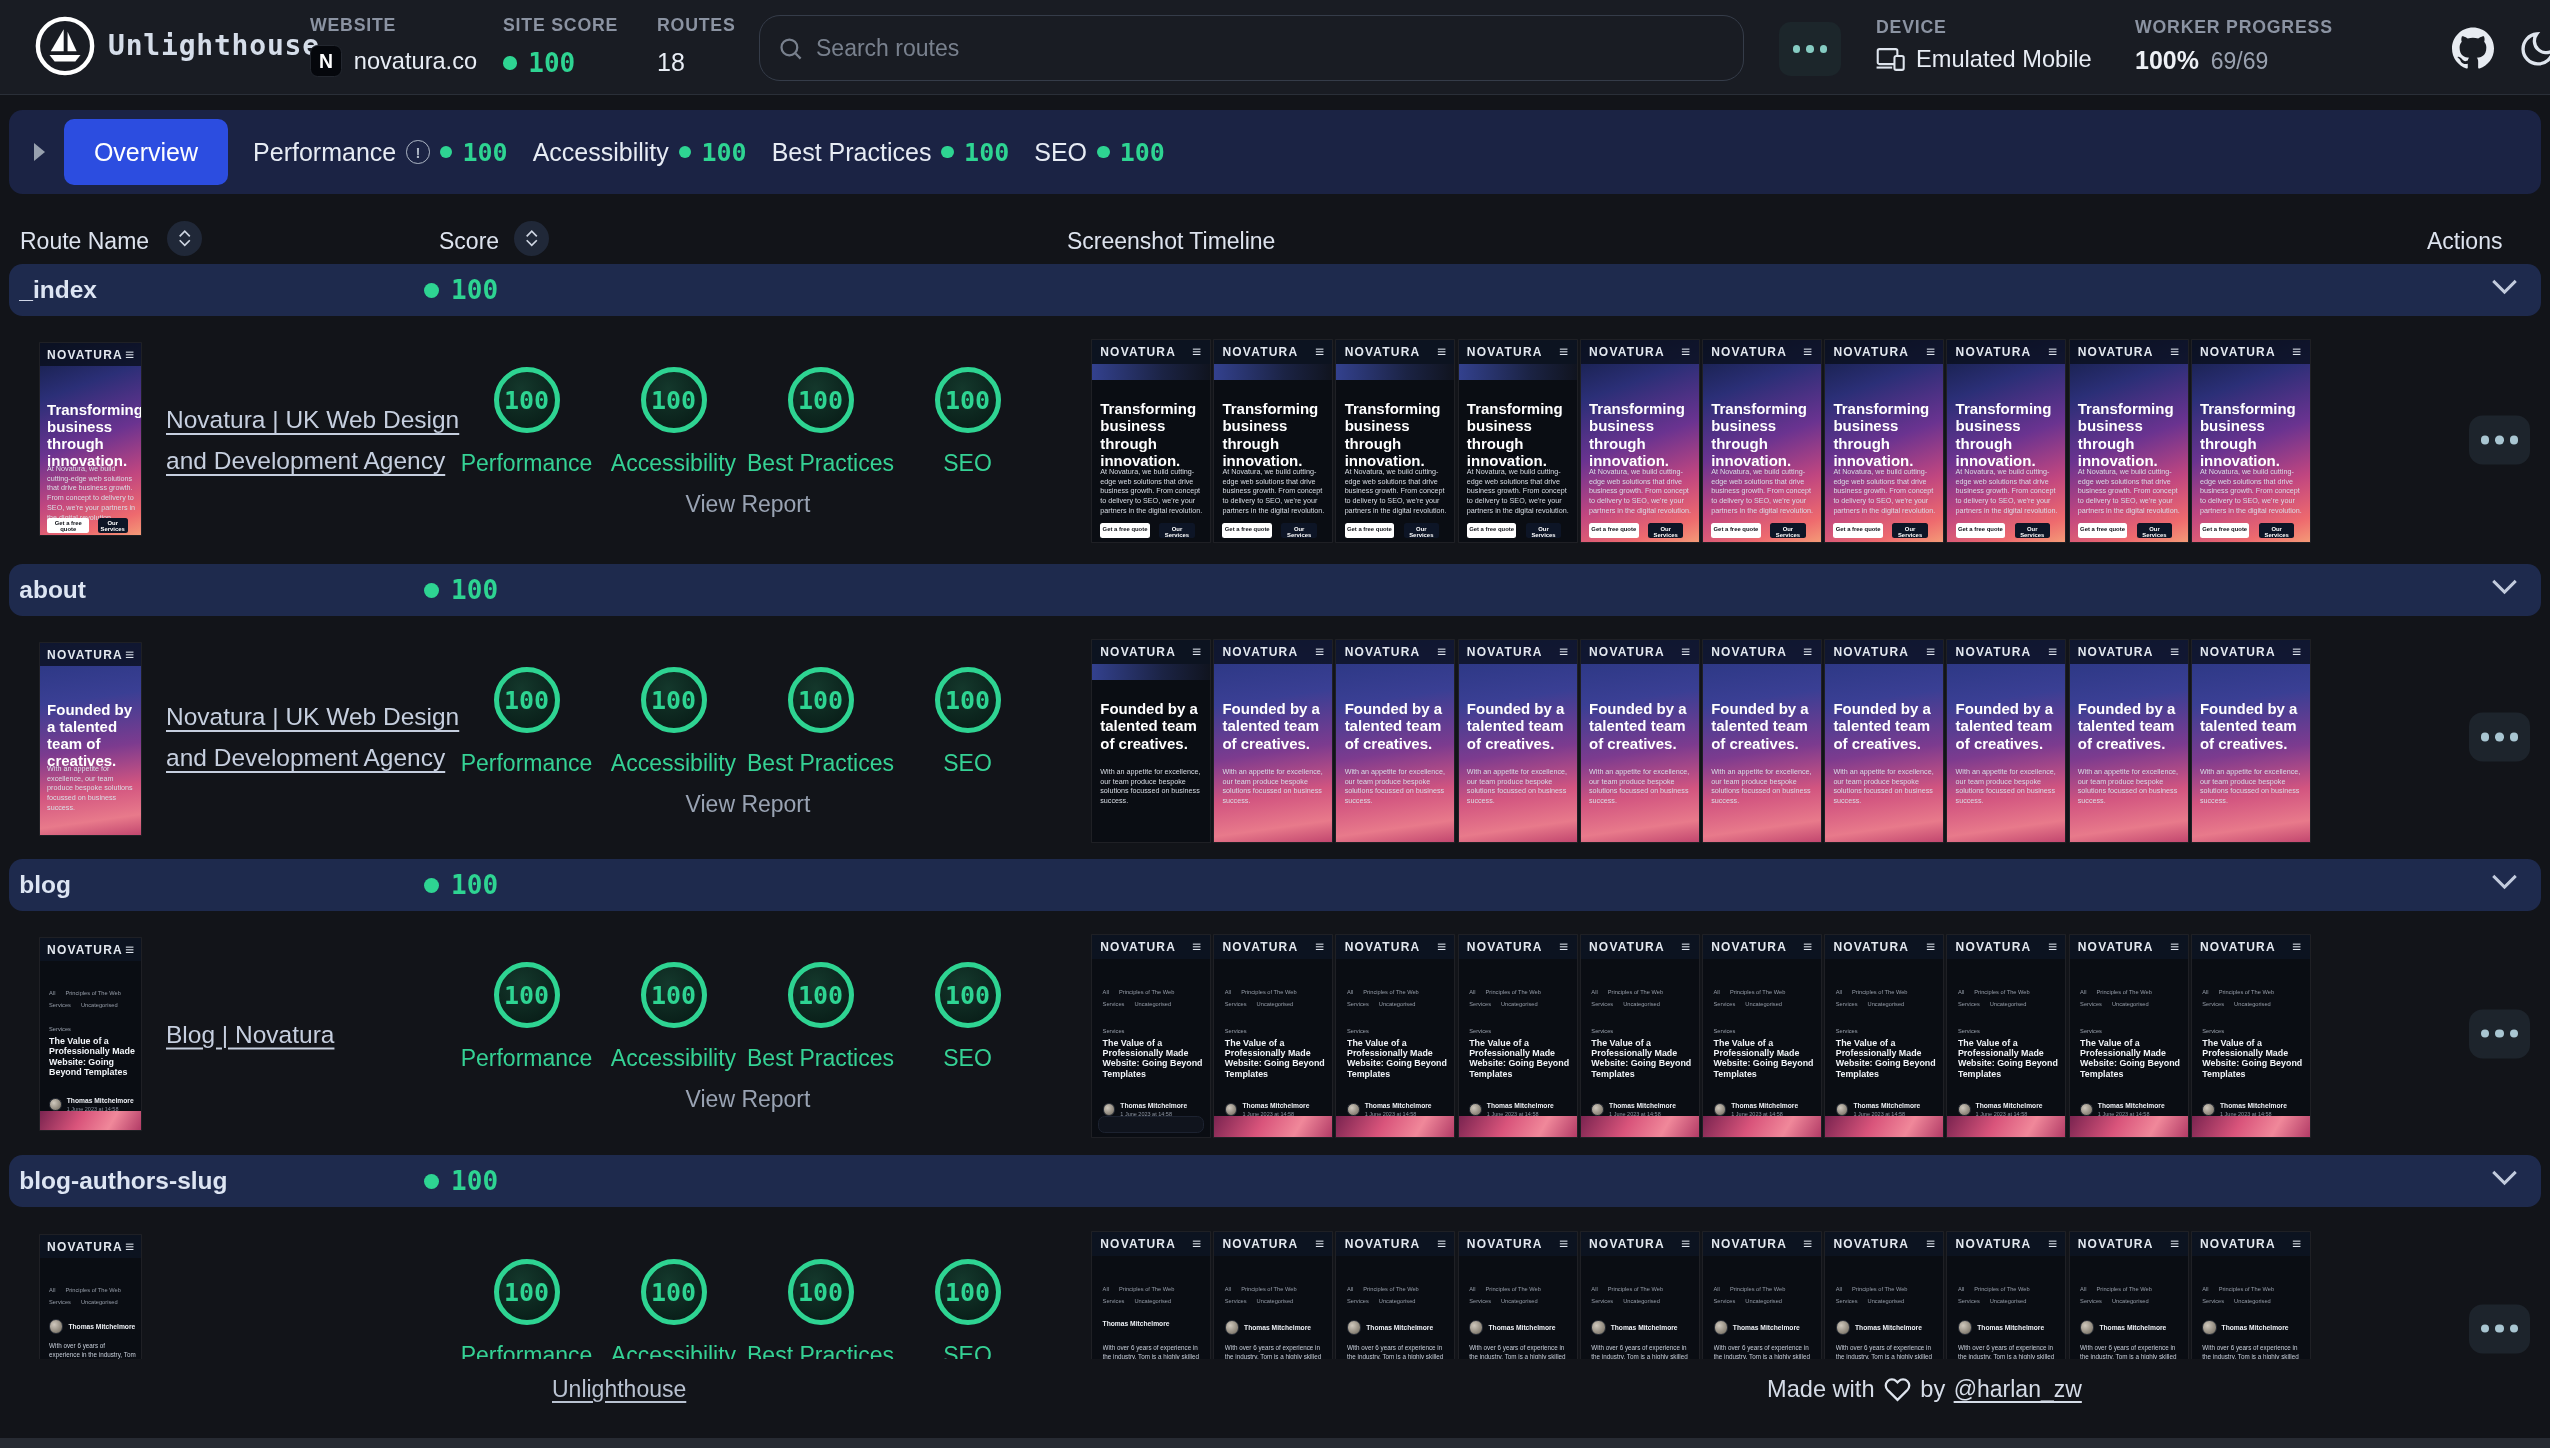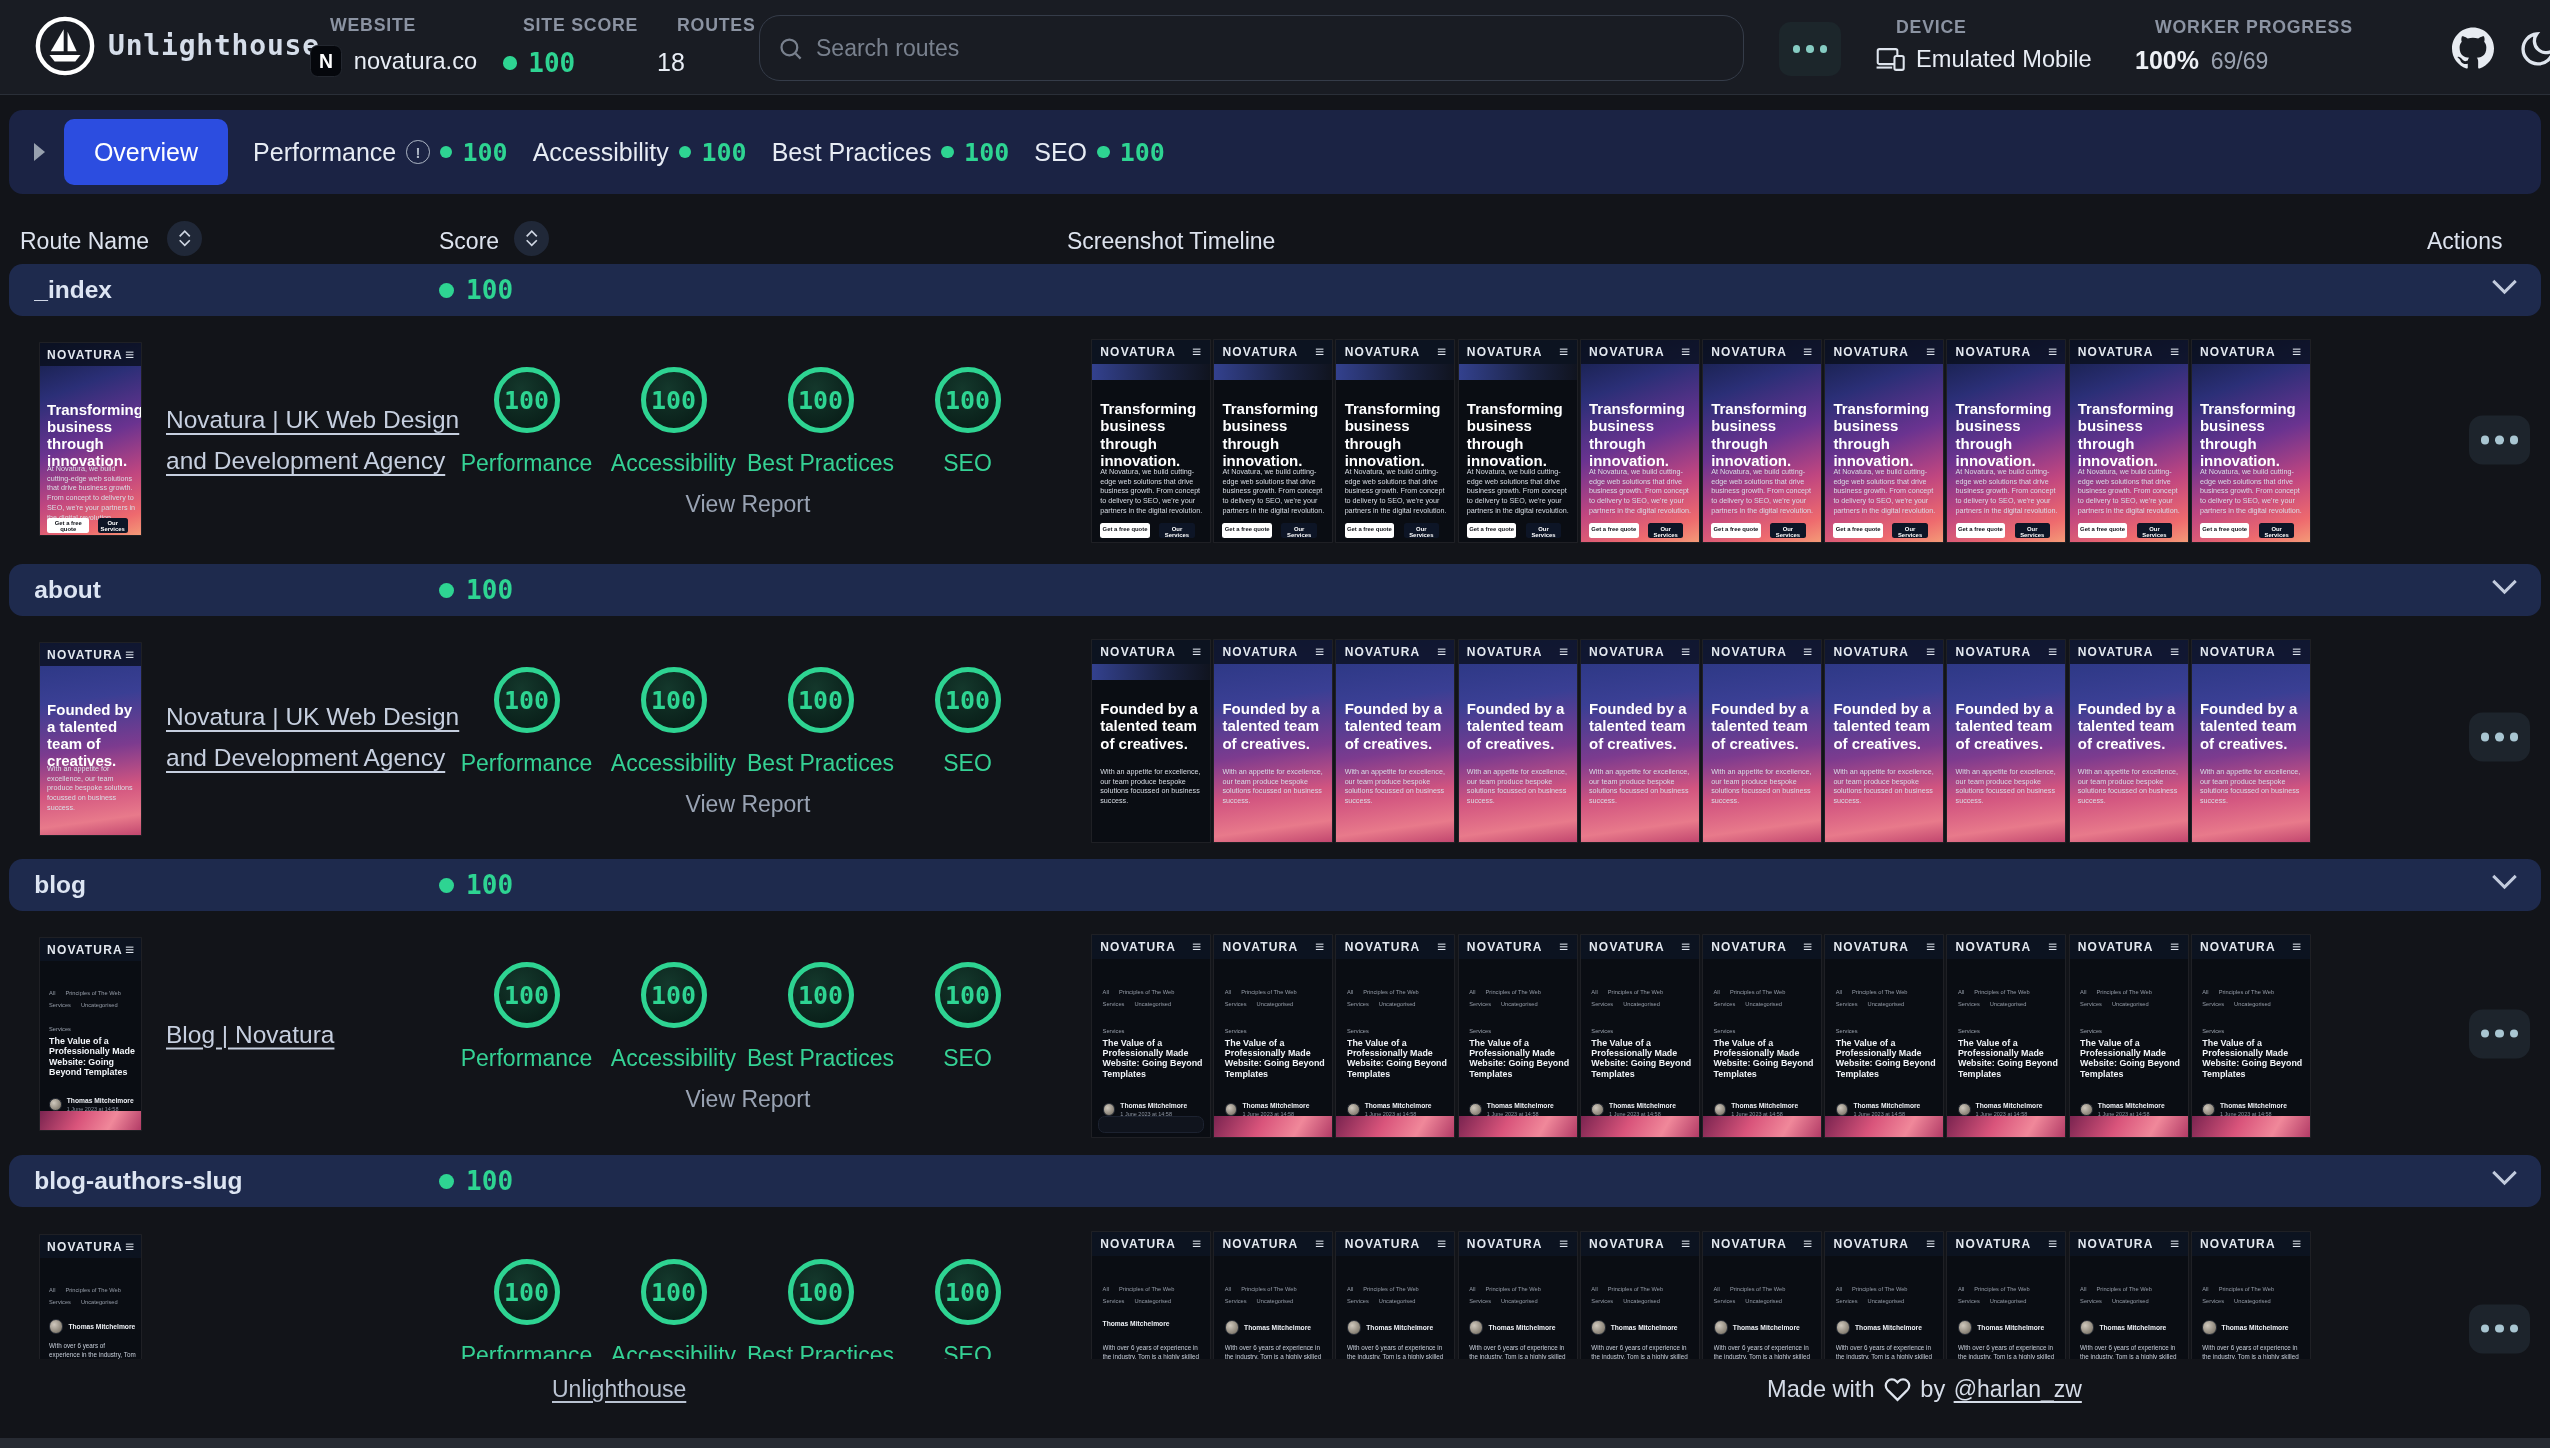--- a/index.html
+++ b/index.html
@@ -9,21 +9,21 @@
   *{margin:0;padding:0;box-sizing:border-box;}
   html,body{width:2550px;height:1449px;overflow:hidden;}
   body{background:var(--background);font-family:"Liberation Sans",sans-serif;color:var(--text-primary);position:relative;}
   .mono{font-family:"DejaVu Sans Mono",monospace;}
 
   
   .app-header{position:absolute;left:0;top:0;width:2550px;height:95px;background:var(--header-bg);border-bottom:1.7px solid #2a2f38;}
   .app-header .abs{position:absolute;}
   .logo-circle{left:34px;top:15px;width:62px;height:62px;}
   .app-title{left:108px;top:29px;font-size:28px;font-weight:bold;color:#d5dde9;letter-spacing:0.8px;}
-  .stat-label{font-size:17.7px;letter-spacing:0.8px;color:var(--text-muted);font-weight:bold;margin-left:20px;}
+  .stat-label{font-size:17.7px;letter-spacing:0.8px;color:var(--text-muted);font-weight:bold;}
   .stat-value{font-size:23.6px;color:var(--text-primary);}
   .favicon{width:32px;height:32px;border-radius:7.6px;background:#05070c;border:0.8px solid #23272f;display:inline-flex;align-items:center;justify-content:center;font-weight:bold;font-size:19.4px;color:#fff;}
   .green-dot{display:inline-block;width:13.5px;height:13.5px;border-radius:50%;background:var(--green);}
   .score-green{color:var(--green);font-weight:bold;font-size:26px;}
   .search-wrap{left:759px;top:15px;width:985px;height:66px;border:1.7px solid #353c49;border-radius:21px;}
   .search-wrap svg{position:absolute;left:17px;top:18.6px;}
   .search-input{width:100%;height:100%;background:transparent;border:none;outline:none;color:var(--text-primary);font-size:23px;padding-left:56px;font-family:"Liberation Sans",sans-serif;}
   .search-input::placeholder{color:#79818e;}
   .hdr-dots-btn{left:1779px;top:22px;width:62px;height:54px;border-radius:11.8px;background:#1c262b;border:none;display:flex;align-items:center;justify-content:center;gap:5.9px;cursor:pointer;}
   .hdr-dots-btn i{width:7.6px;height:7.6px;border-radius:50%;background:#86ccc3;}
@@ -40,21 +40,21 @@
   .tab .dot{width:12.7px;height:12.7px;border-radius:50%;background:var(--green);}
   .tab-score{font-size:25px;font-weight:bold;color:var(--green);}
   .info-icon{width:23.6px;height:23.6px;border:1.7px solid #aeb7c5;border-radius:50%;color:#aeb7c5;font-size:15px;display:inline-flex;align-items:center;justify-content:center;font-weight:bold;}
 
   
   .col-head{position:absolute;font-size:23px;color:#dde3ee;}
   .sort-btn{position:absolute;width:35px;height:35px;border-radius:50%;background:#202838;border:none;display:flex;flex-direction:column;align-items:center;justify-content:center;gap:1.7px;cursor:pointer;}
 
   
   .group-bar{position:absolute;left:9.3px;width:2532px;height:52px;background:var(--row-navy);border-radius:13.5px;display:flex;align-items:center;cursor:pointer;}
-  .route-name{font-size:24.5px;font-weight:600;color:#dde5f3;margin-left:25px;width:405px;}
+  .route-name{font-size:24.5px;font-weight:600;color:#dde5f3;margin-left:10px;width:405px;}
   .bar-score{display:flex;align-items:center;gap:11.8px;}
   .bar-score .green-dot{width:15px;height:15px;}
   .bar-score-num{font-size:26px;font-weight:bold;color:var(--green);}
   .bar-chevron{position:absolute;right:23.6px;top:13.5px;cursor:pointer;}
   .group-detail{position:absolute;left:0;width:2550px;}
   .route-title{position:absolute;left:166px;top:50%;transform:translateY(-50%);width:337px;font-size:24.5px;line-height:41px;color:var(--link);text-decoration:underline;text-underline-offset:5px;cursor:pointer;}
   .metrics{position:absolute;left:453px;top:51px;width:590px;}
   .metric-row{display:flex;}
   .metric-col{width:147px;display:flex;flex-direction:column;align-items:center;}
   .metric-circle{width:66px;height:66px;border-radius:50%;border:5px solid var(--green);background:radial-gradient(circle at 40% 30%,#14382c,#0a201a 75%);display:flex;align-items:center;justify-content:center;}

